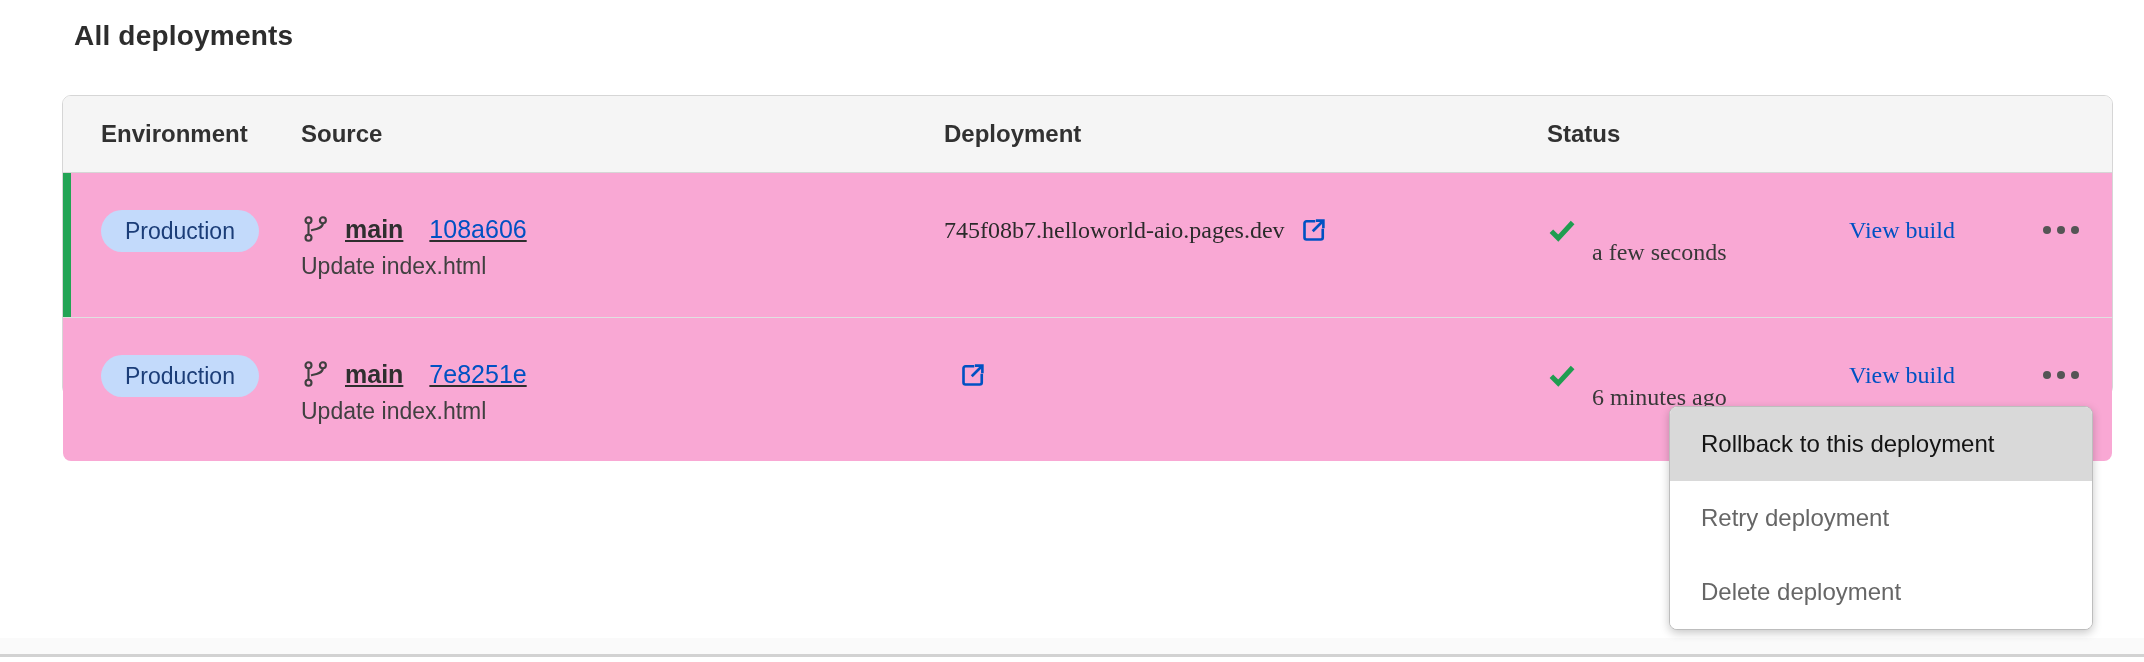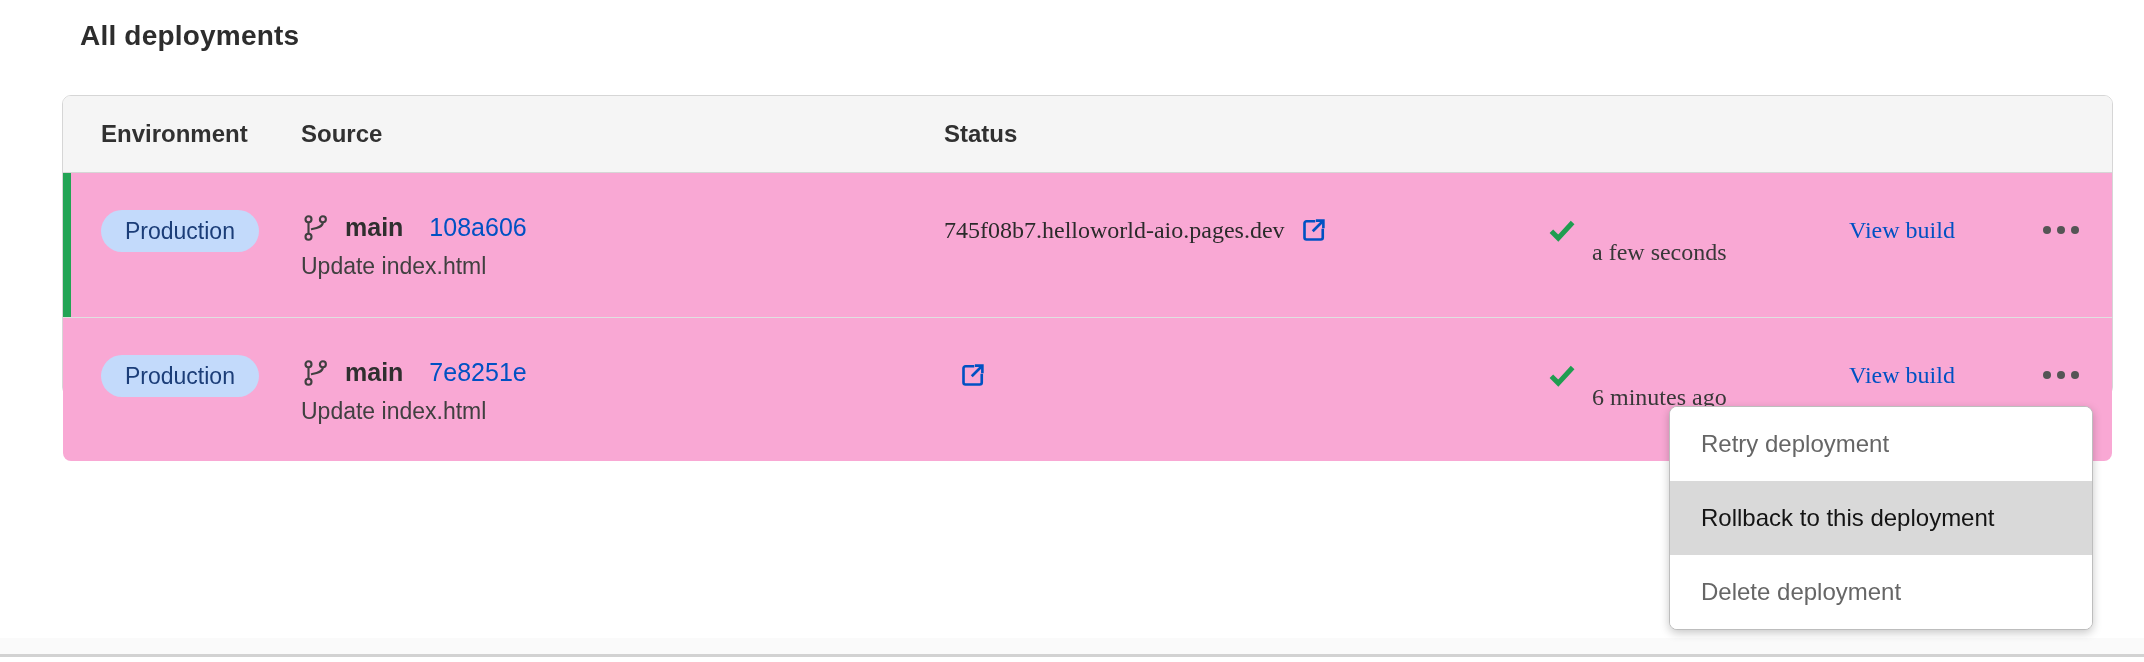--- a/index.html
+++ b/index.html
@@ -1,20 +1,20 @@
 <!DOCTYPE html>
 <html><head>
 <meta charset="utf-8">
 <style>
   * { margin: 0; padding: 0; box-sizing: border-box; }
   html, body { width: 2144px; height: 662px; background: #ffffff; overflow: hidden; }
   body { font-family: "Liberation Sans", "DejaVu Sans", sans-serif; color: #2e2e2e; position: relative; }
 
   .page-title {
-    position: absolute; left: 80px; top: 20px;
+    position: absolute; left: 74px; top: 20px;
     font-size: 28px; font-weight: 600; color: #2d2d2d; letter-spacing: 0.2px;
   }
 
   
   .card {
     position: absolute; left: 62px; top: 95px; width: 2051px; height: 301px;
     border: 1px solid #d6d6d6; border-radius: 9px; background: #ffffff;
   }
   .grid-row {
     display: grid;
@@ -32,21 +32,21 @@
   .trow { height: 144px; position: relative; background: #f9a8d4; }
   .trow + .trow { border-top: 1px solid #e0e0e0; }
   .trow--current::before {
     content: ""; position: absolute; left: 0; top: 0; bottom: 0; width: 8px;
     background: #23a455; border-radius: 0;
   }
   .trow:last-child { border-radius: 0 0 8px 8px; }
 
   .cell-line { display: flex; align-items: center; height: 30px; margin-top: 42px; font-family: Liberation Serif, serif; }
   .cell-source { margin-top: 40px; }
-  .source-line1 { display: flex; height: 32px; }
+  .source-line1 { display: flex; align-items: center; height: 32px; text-decoration: underline; }
   .source-line2 { margin-top: 8px; font-size: 23px; color: #404040; }
 
   .badge {
     display: inline-flex; align-items: center; justify-content: center;
     height: 42px; margin-top: 37px; padding: 0 24px;
     background: #c3dafb; color: #1b3d78;
     border-radius: 22px; font-size: 23px;
   }
   .badge-wrap { line-height: 0; }
 
@@ -94,20 +94,21 @@
 </head>
 <body>
 
 <h1 class="page-title">All deployments</h1>
 
 <div class="card">
 
   <div class="grid-row thead">
     <div class="th">Environment</div>
     <div class="th">Source</div>
+    <div class="th">Deployment</div>
     <div class="th">Status</div>
     <div></div>
       <div></div>
   </div>
 
   <div class="grid-row trow trow--current">
     <div class="badge-wrap">
       <span class="badge">Production</span>
     </div>
     <div class="cell-source">
@@ -189,19 +190,19 @@
           <i></i>
           <i></i>
           <i></i>
         </button>
     </div>
   </div>
 
 </div>
 
 <div class="menu">
+  <div class="menu-item menu-item--highlighted">Rollback to this deployment</div>
   <div class="menu-item">Retry deployment</div>
-  <div class="menu-item menu-item--highlighted">Rollback to this deployment</div>
   <div class="menu-item">Delete deployment</div>
 </div>
 
 <div class="footer-strip"></div>
 <div class="footer-line"></div>
 
 </body></html>

